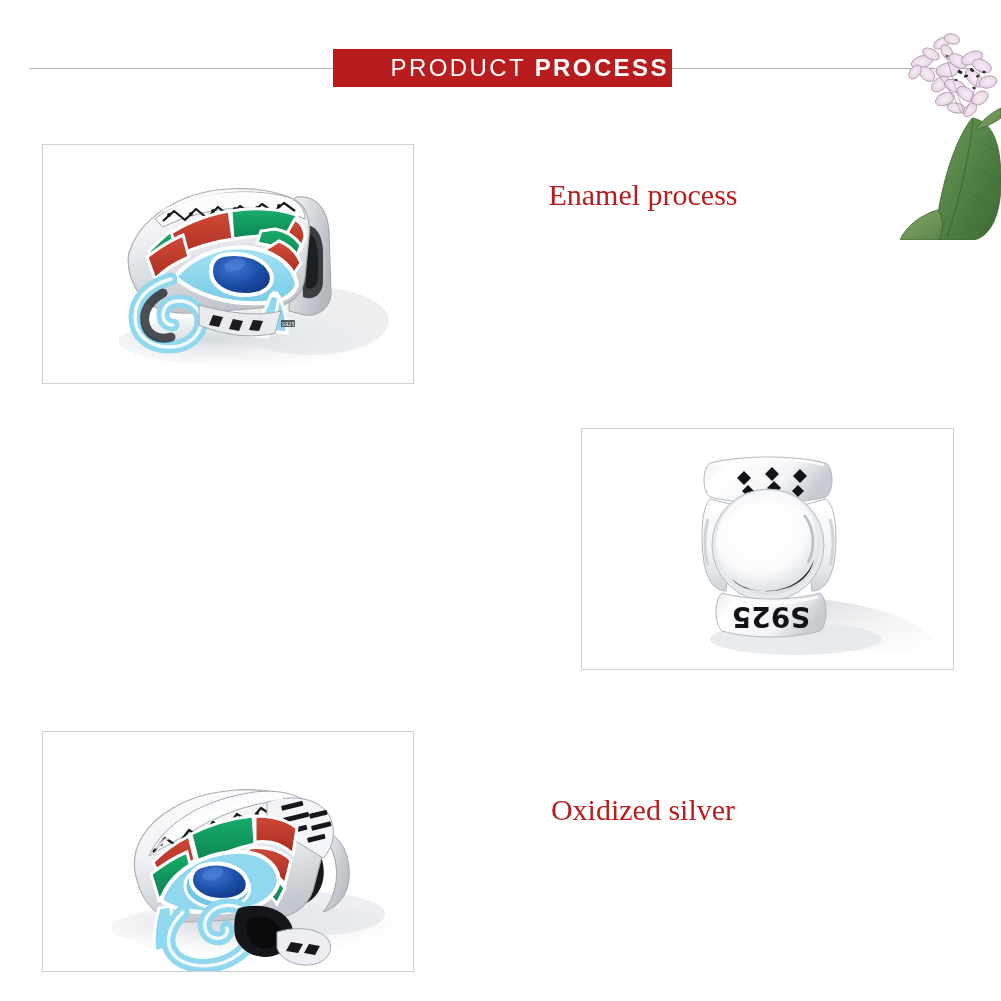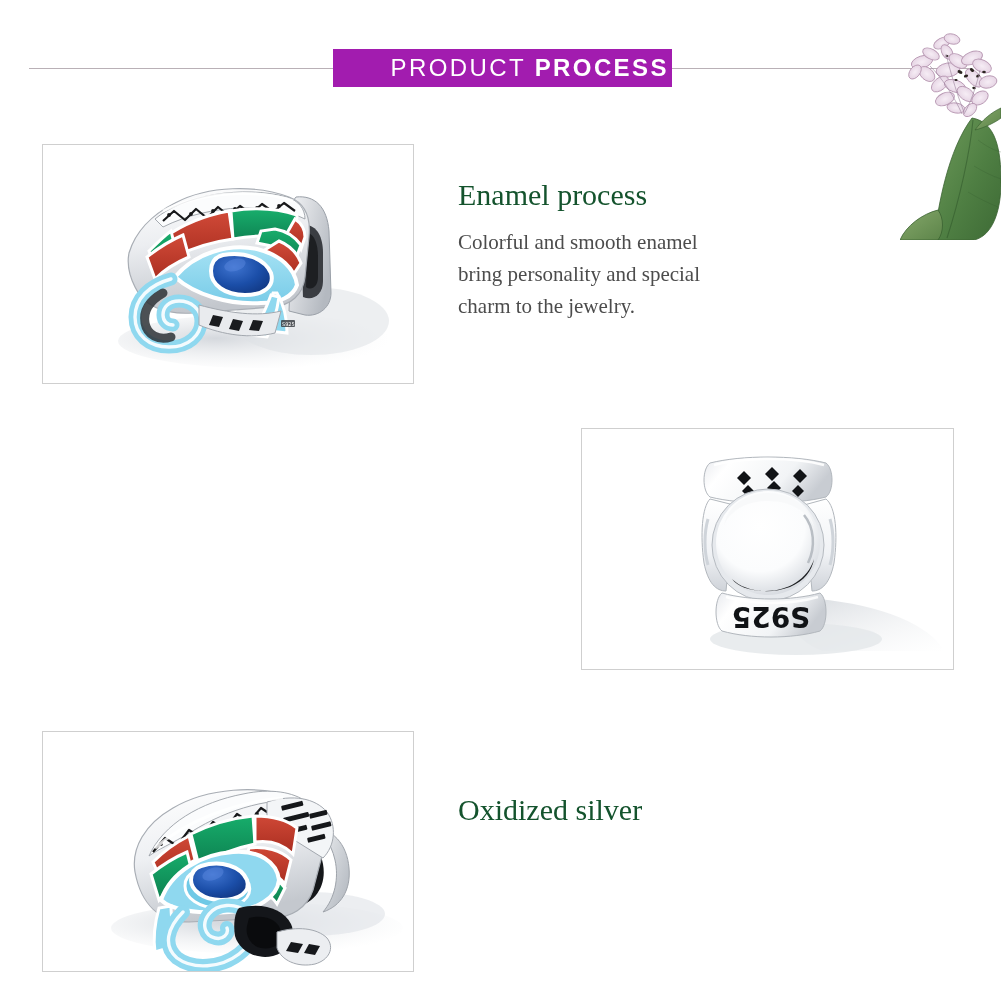--- a/index.html
+++ b/index.html
@@ -9,21 +9,21 @@
     font-family:"Liberation Serif","DejaVu Serif",serif;
   }
 
   
   #header{position:absolute;left:0;top:0;width:1001px;height:118px;}
   #rule-left{position:absolute;left:29px;top:68px;width:305px;height:1px;
              background:#b9b0b6;}
   #rule-right{position:absolute;left:671px;top:68px;width:301px;height:1px;
               background:#b9b0b6;}
   #banner{position:absolute;left:333px;top:49px;width:339px;height:38px;
-          background:#a21caf;display:flex;align-items:center;
+          background:#b91c1c;display:flex;align-items:center;
           justify-content:center;}
   #banner .btxt{
     font-family:"Liberation Sans","DejaVu Sans",sans-serif;
     font-size:24px;letter-spacing:2.4px;color:#ffffff;white-space:pre;
     line-height:1;
   }
   #banner .light{font-weight:300;}
   #banner .bold{font-weight:bold;}
 
   
@@ -33,22 +33,22 @@
   .frame{position:absolute;border:1px solid #cfcfcf;background:#ffffff;
          overflow:hidden;}
   #frame-1{left:42px;top:144px;width:370px;height:238px;}
   #frame-2{left:581px;top:428px;width:371px;height:240px;}
   #frame-3{left:42px;top:731px;width:370px;height:239px;}
   .frame svg{display:block;width:100%;height:100%;}
 
   
   .block{position:absolute;}
   .b-title{
-    font-size:30px;color:#14532d;line-height:1.1;margin:0 0 16px 0;
-    font-family:"Liberation Serif","DejaVu Serif",serif;font-weight:normal;
+    font-size:30px;color:#b91c1c;line-height:1.1;margin:0 0 16px 0;
+    font-family:"Liberation Serif","DejaVu Serif",serif;font-weight:normal;text-align:center;
   }
   .b-body{
     font-size:21px;color:#4c4c4c;line-height:1.52;margin:0;
     font-family:"Liberation Serif","DejaVu Serif",serif;white-space:pre-line;
   }
   #block-1{left:458px;top:178px;width:370px;}
   #block-2{left:42px;top:473px;width:480px;}
   #block-3{left:458px;top:793px;width:370px;}
 </style>
 </head>
@@ -420,23 +420,20 @@
       <path d="M248 210 l12 2 -5 9 -12 -2 z"></path>
       <path d="M266 212 l11 2 -5 9 -11 -2 z"></path>
     </g>
 
     <path d="M112 116 C142 90 190 70 240 66" fill="none" stroke="#ffffff" stroke-width="3" opacity=".8"></path>
   </svg>
 </div>
 
 <div class="block" id="block-1">
   <h2 class="b-title">Enamel process</h2>
-  <p class="b-body">Colorful and smooth enamel
-bring personality and special
-charm to the jewelry.</p>
 </div>
 
 <div class="block" id="block-2">
 </div>
 
 <div class="block" id="block-3">
   <h2 class="b-title">Oxidized silver</h2>
 </div>
 
 </body></html>

